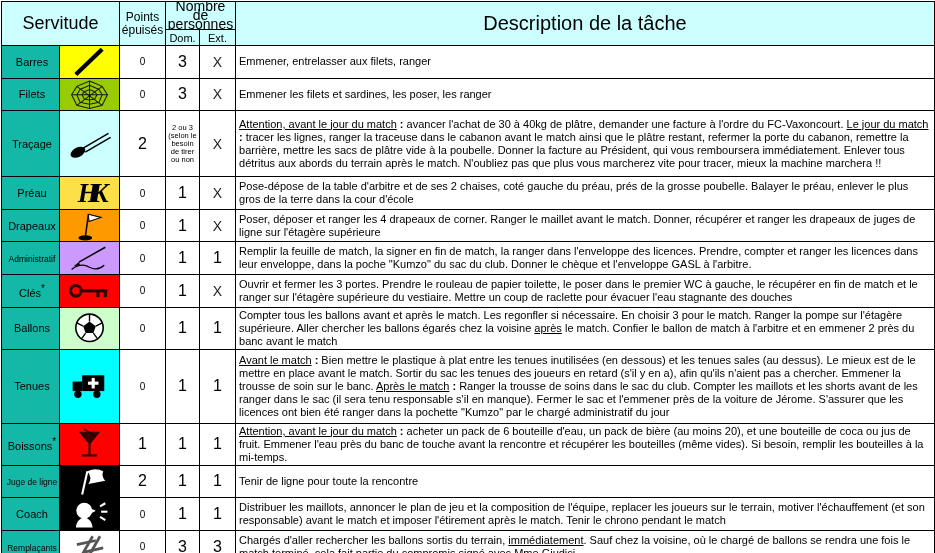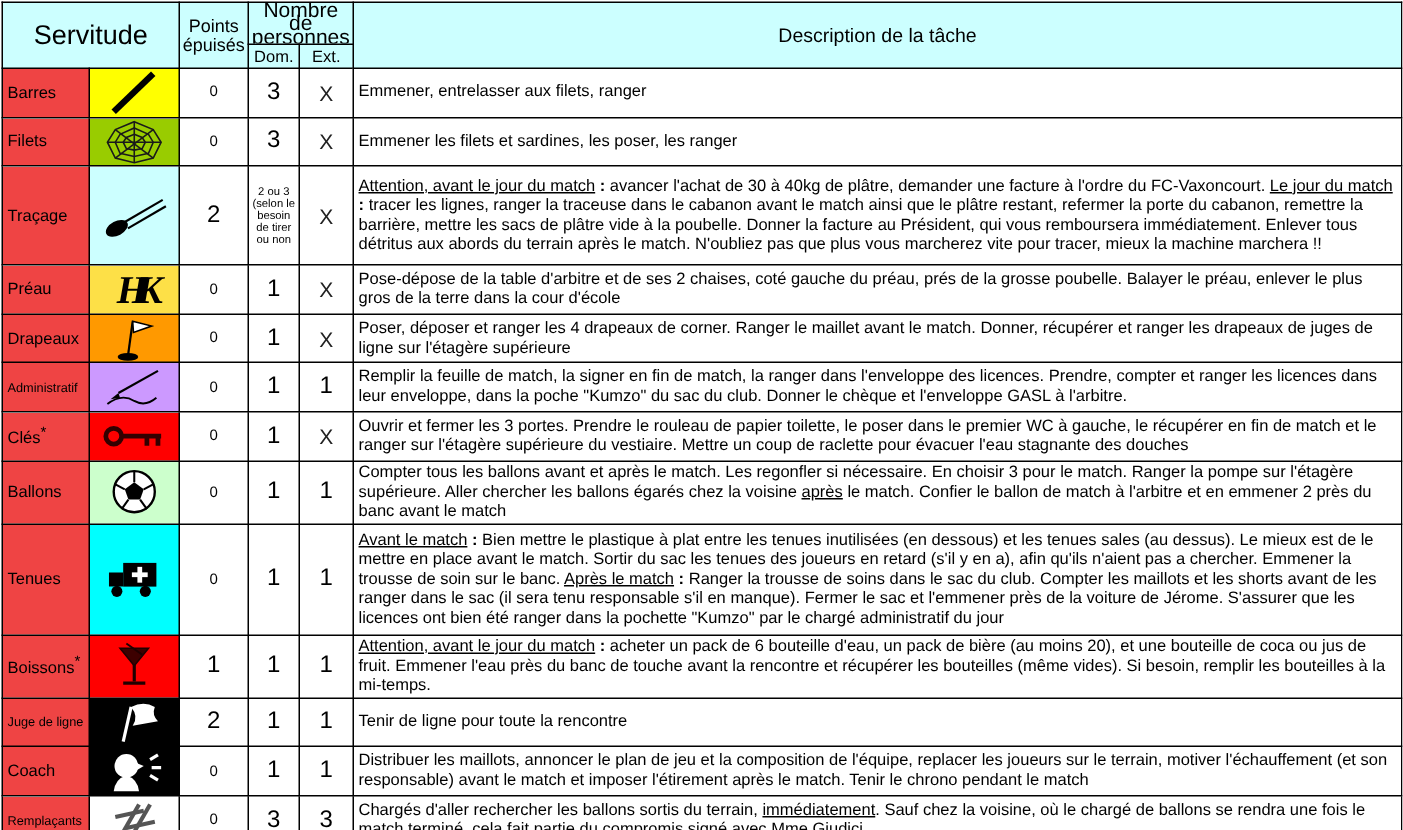--- a/index.html
+++ b/index.html
@@ -4,22 +4,22 @@
 <style>
   html,body { margin:0; padding:0; background:#fff; }
   body { width:935px; font-family:"Liberation Sans", sans-serif; color:#000; }
   table { border-collapse:collapse; table-layout:fixed; width:933px; margin:1px; }
   th, td { border:1px solid #000; padding:0; overflow:hidden; }
   th { background:#ccffff; font-weight:normal; }
   .hdr-servitude { font-size:18px; }
   .hdr-points { font-size:12px; line-height:13px; }
   .hdr-personnes { font-size:14px; line-height:9px; }
   .hdr-sub { font-size:11px; }
-  .hdr-desc { font-size:13px; }
-  .name-cell { padding-left:3px; font-size:11px; vertical-align:middle; background:#ef4444; }
+  .hdr-desc { font-size:20px; }
+  .name-cell { padding-left:3px; font-size:11px; vertical-align:middle; background:#14b8a6;text-align:center; }
   .name-small { font-size:8.5px; }
   .star { font-size:10px; vertical-align:super; }
   .icon-cell { vertical-align:middle; text-align:center; }
   .icon-cell svg { display:block; width:100%; height:100%; }
   .pts-cell, .dom-cell, .ext-cell { text-align:center; vertical-align:middle; }
   .zero { font-size:10px; }
   .num { font-size:16px; }
   .xmark { font-size:14px; color:#222; }
   .dom-tiny { font-size:7.5px; line-height:8px; padding:0 1px; }
   .desc-cell { padding:1px 3px; font-size:11px; line-height:13px; vertical-align:middle; }

